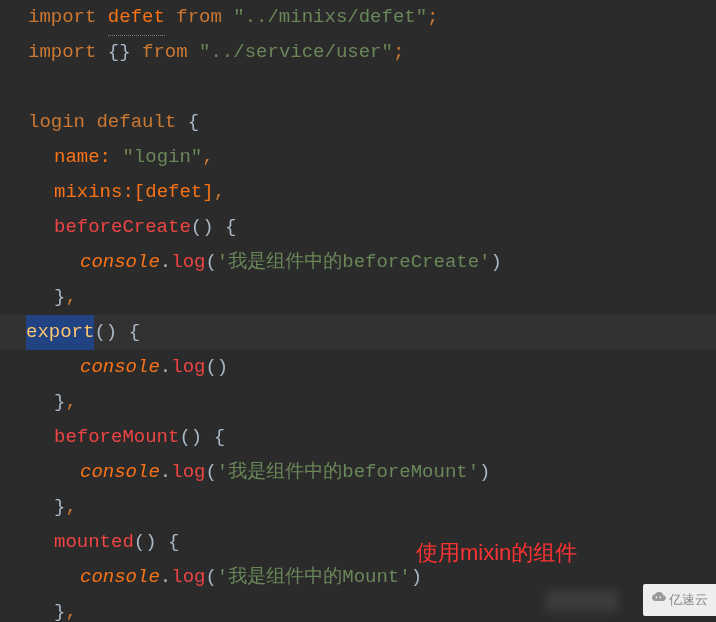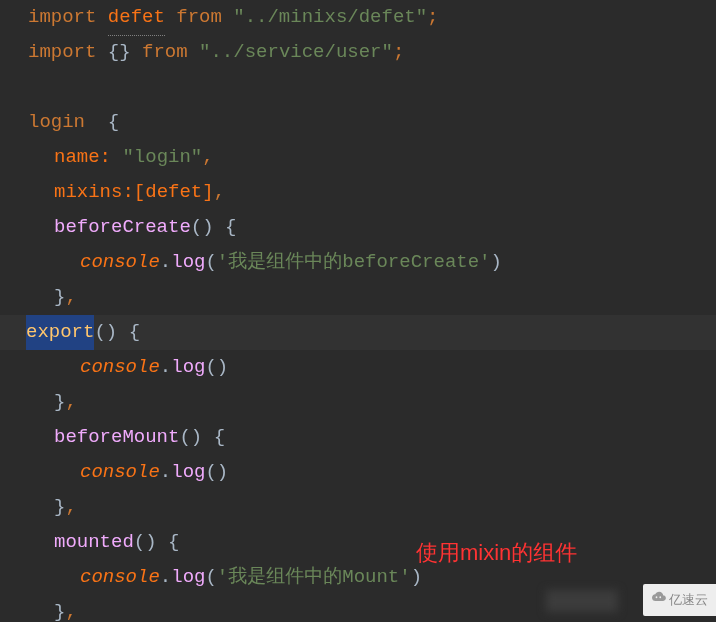--- a/index.html
+++ b/index.html
@@ -30,21 +30,21 @@
     }
     .line-highlight {
       background: #323232;
       margin-left: -28px;
       padding-left: 28px;
       width: calc(100% + 28px);
     }
     .keyword { color: #cc7832; }
     .keyword-italic { color: #f97316; font-style: italic; }
     .identifier { color: #f97316; }
-    .func-name { color: #f0abfc; }
+    .func-name { color: #ef4444; }
     .string { color: #6a8759; }
     .paren { color: #a9b7c6; }
     .brace { color: #a9b7c6; }
     .comma { color: #cc7832; }
     .semicolon { color: #cc7832; }
     .dot { color: #a9b7c6; }
     .underline-wavy {
       border-bottom: 1px dotted #808080;
     }
     .sel-created {
@@ -96,41 +96,41 @@
 </head>
 <body>
 
 <div class="code-container">
   <div class="line"><span class="keyword">import</span><span> </span><span class="identifier underline-wavy">defet</span><span> </span><span class="keyword">from</span><span> </span><span class="string">"../minixs/defet"</span><span class="semicolon">;</span></div>
 
   <div class="line"><span class="keyword">import</span><span> </span><span class="brace">{</span><span class="brace">}</span><span> </span><span class="keyword">from</span><span> </span><span class="string">"../service/user"</span><span class="semicolon">;</span></div>
 
   <div class="line"></div>
 
-  <div class="line"><span class="keyword">login</span><span> </span><span> </span><span class="brace">{</span></div>
+  <div class="line"><span class="keyword">login</span><span> </span><span class="keyword">default</span><span> </span><span class="brace">{</span></div>
 
   <div class="line indent-1"><span class="identifier">name</span><span class="identifier">:</span><span> </span><span class="string">"login"</span><span class="comma">,</span></div>
 
   <div class="line indent-1"><span class="identifier">mixins</span><span class="identifier">:</span><span class="identifier">[</span><span class="identifier">defet</span><span class="identifier">]</span><span class="comma">,</span></div>
 
   <div class="line indent-1"><span class="func-name">beforeCreate</span><span class="paren">()</span><span> </span><span class="brace">{</span></div>
 
   <div class="line indent-2"><span class="keyword-italic">console</span><span class="dot">.</span><span class="func-name">log</span><span class="paren">(</span><span class="string">'我是组件中的beforeCreate'</span><span class="paren">)</span></div>
 
   <div class="line indent-1"><span class="brace">}</span><span class="comma">,</span></div>
 
   <div class="line indent-1 line-highlight"><span class="sel-created">export</span><span class="paren">()</span><span> </span><span class="brace">{</span></div>
 
   <div class="line indent-2"><span class="keyword-italic">console</span><span class="dot">.</span><span class="func-name">log</span><span class="paren">(</span><span class="paren">)</span></div>
 
   <div class="line indent-1"><span class="brace">}</span><span class="comma">,</span></div>
 
   <div class="line indent-1"><span class="func-name">beforeMount</span><span class="paren">()</span><span> </span><span class="brace">{</span></div>
 
-  <div class="line indent-2"><span class="keyword-italic">console</span><span class="dot">.</span><span class="func-name">log</span><span class="paren">(</span><span class="paren">)</span></div>
+  <div class="line indent-2"><span class="keyword-italic">console</span><span class="dot">.</span><span class="func-name">log</span><span class="paren">(</span><span class="string">'我是组件中的beforeMount'</span><span class="paren">)</span></div>
 
   <div class="line indent-1"><span class="brace">}</span><span class="comma">,</span></div>
 
   <div class="line indent-1"><span class="func-name">mounted</span><span class="paren">()</span><span> </span><span class="brace">{</span></div>
 
   <div class="line indent-2"><span class="keyword-italic">console</span><span class="dot">.</span><span class="func-name">log</span><span class="paren">(</span><span class="string">'我是组件中的Mount'</span><span class="paren">)</span></div>
 
   <div class="line indent-1"><span class="brace">}</span><span class="comma">,</span></div>
 </div>
 

